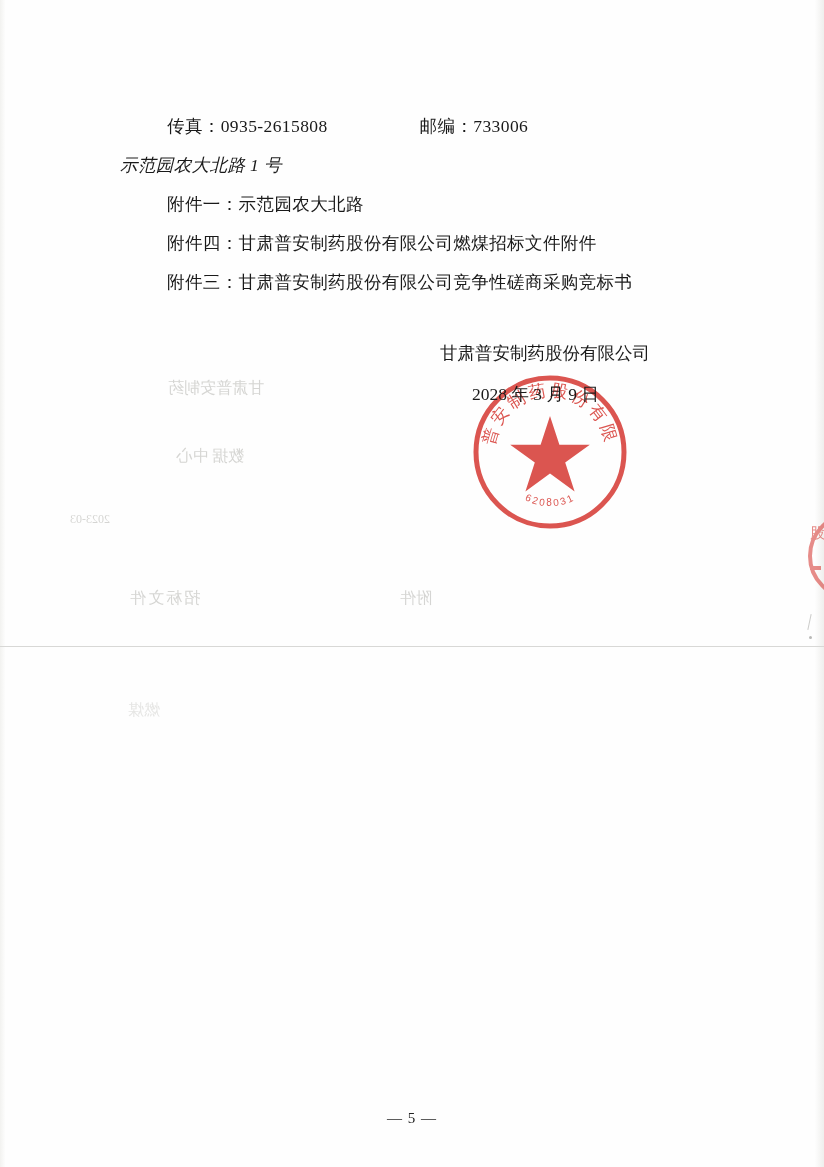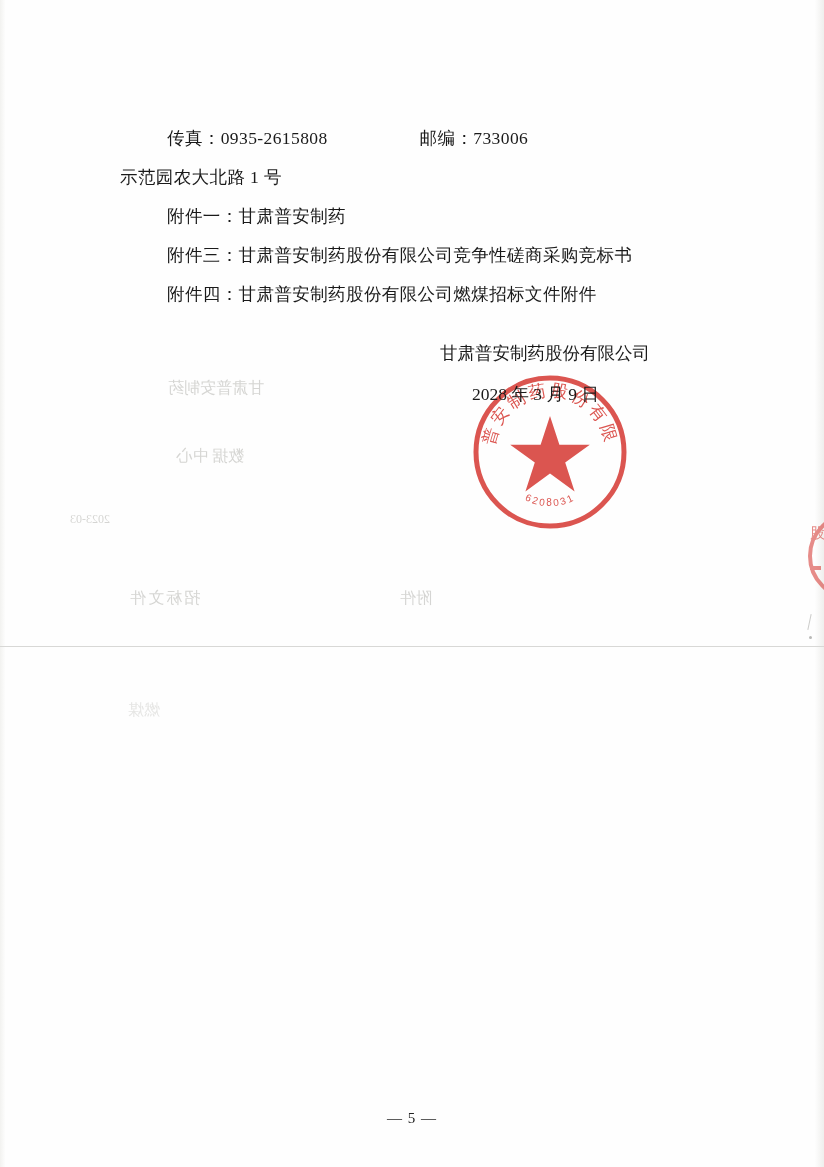--- a/index.html
+++ b/index.html
@@ -32,35 +32,36 @@
   .scan-edge-right {
     position: absolute;
     right: 0; top: 0; bottom: 0;
     width: 10px;
     background: linear-gradient(to left, #efefed, #ffffff);
   }
 
   .content {
     position: absolute;
     left: 120px;
-    top: 119px;
+    top: 107px;
     width: 600px;
   }
 
   .line {
     font-size: 17.5px;
     line-height: 39px;
     letter-spacing: 0.4px;
     white-space: nowrap;
   }
   .indent {
     padding-left: 47px;
   }
   .noindent {
     padding-left: 0;
+    font-style: italic;
   }
   .fax-row {
     padding-left: 47px;
   }
   .fax-gap {
     display: inline-block;
     width: 92px;
   }
 
   .sign-block {
@@ -174,23 +175,23 @@
   <div class="ghost g6">燃煤</div>
 
   <div class="content">
 
     <div class="line fax-row">
       <span>传真：</span><span>0935-2615808</span><span class="fax-gap"></span><span>邮编：</span><span>733006</span>
     </div>
 
     <div class="line noindent">示范园农大北路 1 号</div>
 
-    <div class="line indent">附件一：甘肃普安制药</div>
+    <div class="line indent">附件一：示范园农大北路</div>
+    <div class="line indent">附件四：甘肃普安制药股份有限公司燃煤招标文件附件</div>
     <div class="line indent">附件三：甘肃普安制药股份有限公司竞争性磋商采购竞标书</div>
-    <div class="line indent">附件四：甘肃普安制药股份有限公司燃煤招标文件附件</div>
 
   </div>
 
   <div class="seal">
     <svg width="160" height="160" viewBox="0 0 160 160" xmlns="http://www.w3.org/2000/svg">
       <circle cx="80" cy="80" r="74" fill="none" stroke="#d4302a" stroke-width="5"></circle>
       <path id="sealTopArc" d="M 80,80 m -56,0 a 56,56 0 1,1 112,0" fill="none"></path>
       <text font-family="'Liberation Serif', serif" font-size="17" fill="#d4302a" letter-spacing="3.5">
         <textPath href="#sealTopArc" startOffset="50%" text-anchor="middle">甘肃普安制药股份有限公司</textPath>
       </text>

